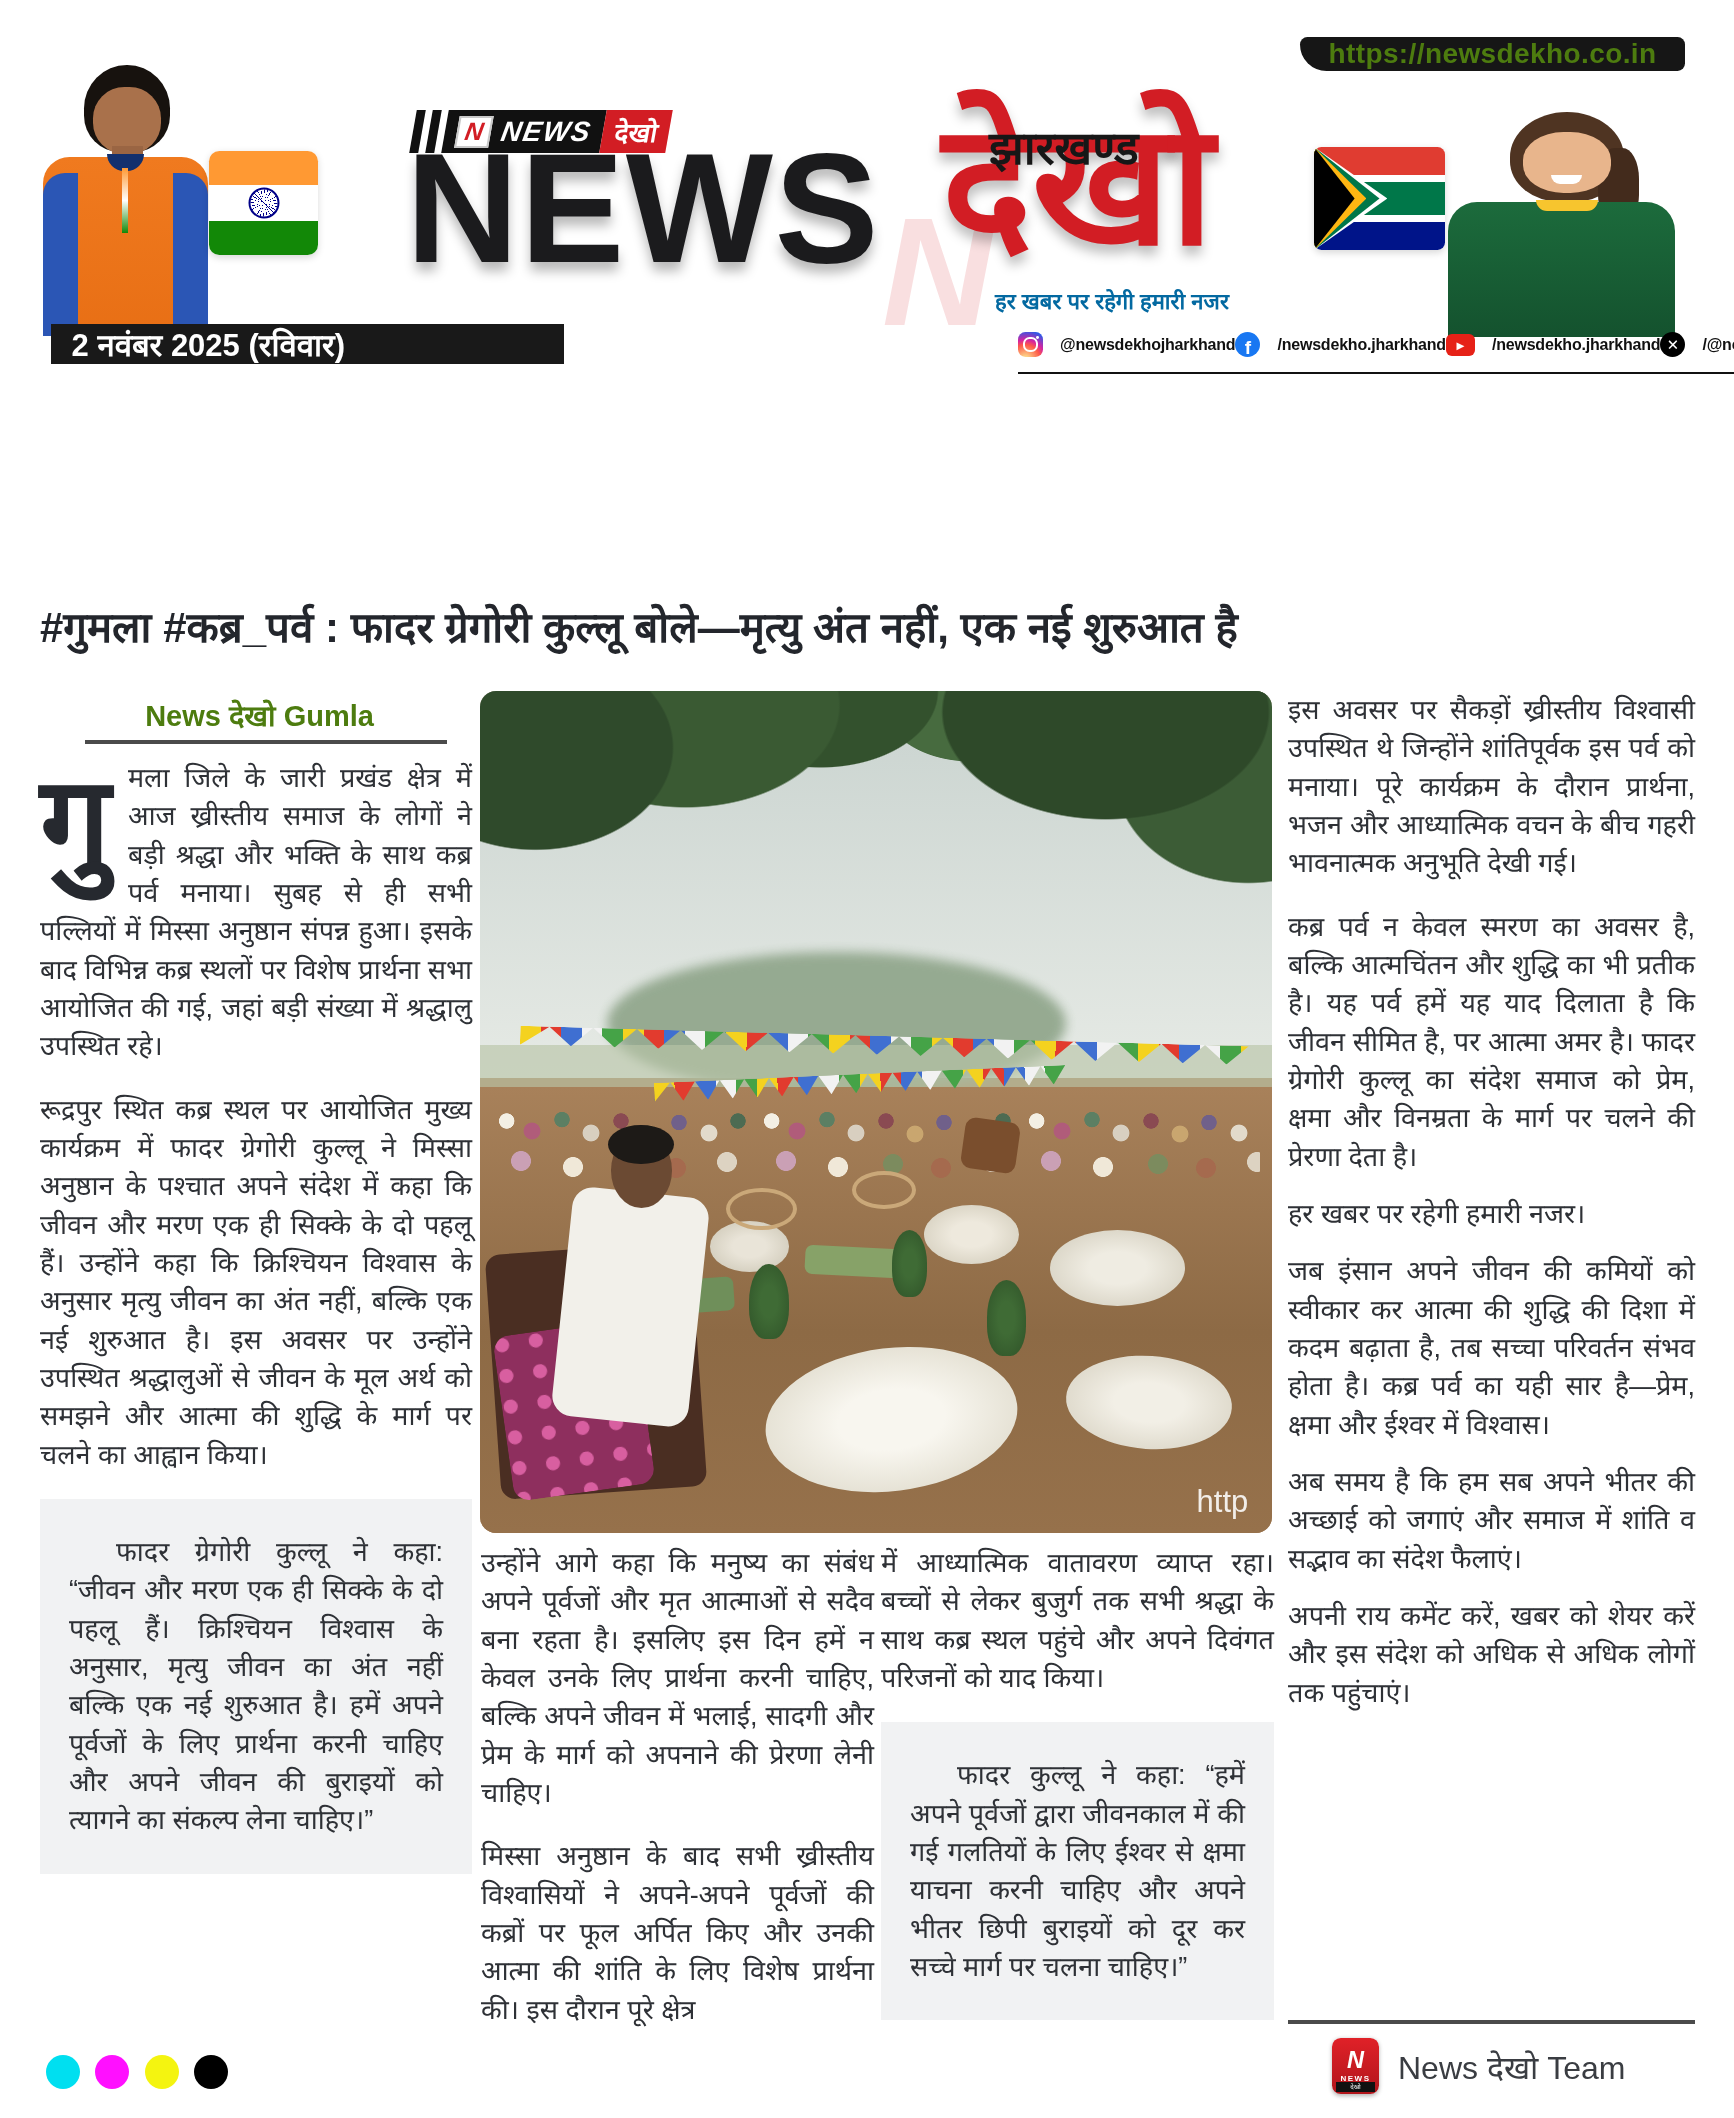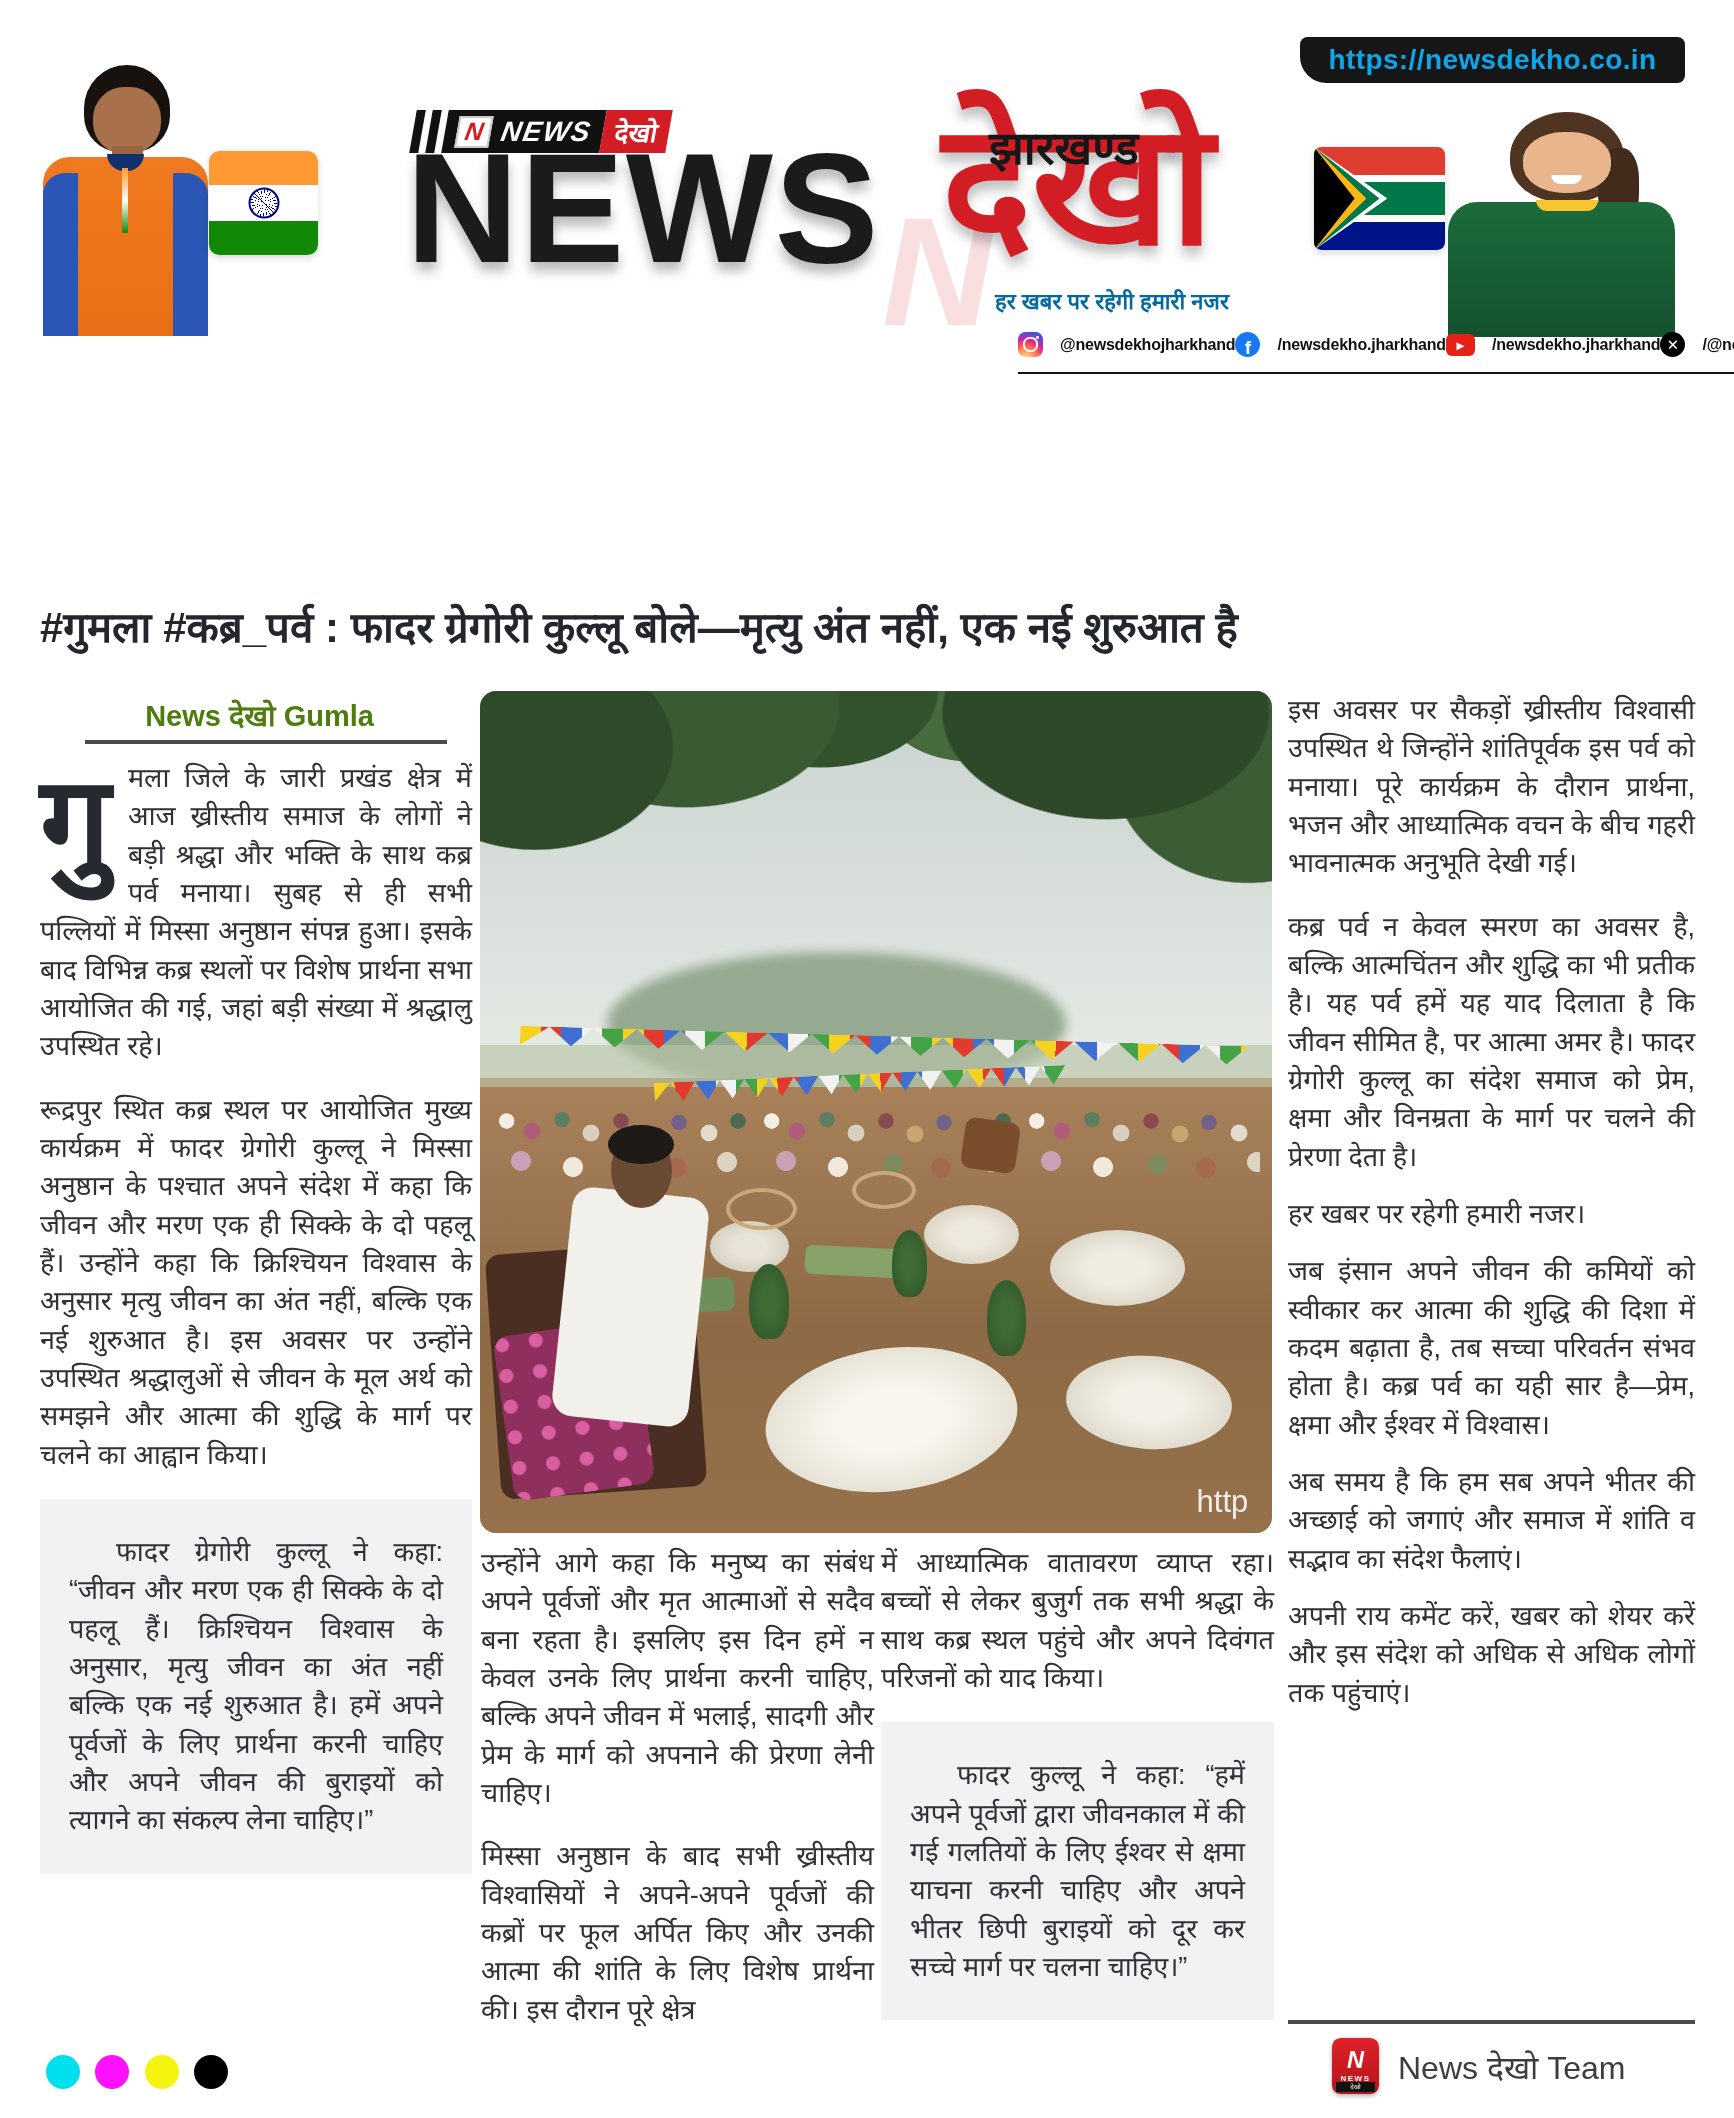--- a/index.html
+++ b/index.html
@@ -2,21 +2,21 @@
 <html style="font-size:11.8px"><head>
 <meta charset="utf-8">
 <style>
   *{margin:0;padding:0;box-sizing:border-box}
   html,body{background:#ffffff}
   body{width:1735px;font-family:"Liberation Sans","DejaVu Sans",sans-serif;color:#2e3136}
   #page{position:relative;width:1735px;height:2119px;background:#fff;overflow:hidden}
   .abs{position:absolute}
 
   
-  .url-pill{left:1300px;top:37px;width:385px;height:46px;background:#161616;color:#0ea5e9;
+  .url-pill{left:1300px;top:37px;width:385px;height:34px;background:#161616;color:#4d7c0f;
     border-radius:7.4px 7.4px 7.4px 26.5px;display:flex;align-items:center;justify-content:center;
     font-weight:800;font-size:28px;letter-spacing:0.4px}
   .player{overflow:hidden}
   .player-left{left:40px;top:65px;width:171px;height:271px}
   .pl-hair{position:absolute;left:26%;top:0;width:50%;height:32%;background:#17120e;border-radius:50% 50% 42% 42%}
   .pl-face{position:absolute;left:31%;top:8%;width:40%;height:25%;background:#a9714b;border-radius:46%}
   .pl-neck{position:absolute;left:42%;top:30%;width:18%;height:6%;background:#9a6543}
   .pl-jersey{position:absolute;left:2%;top:34%;width:96%;height:66%;background:linear-gradient(#f07a1f,#e86f15);border-radius:26.5px 26.5px 0 0}
   .pl-sleeveL{position:absolute;left:2%;top:40%;width:20%;height:60%;background:#2b56b5;border-radius:22px 0 0 0}
   .pl-sleeveR{position:absolute;right:2%;top:40%;width:20%;height:60%;background:#2b56b5;border-radius:0 22px 0 0}
@@ -213,20 +213,21 @@
 
   <div class="abs player player-right">
     <div class="pr-hair"></div>
     <div class="pr-pony"></div>
     <div class="pr-face"></div>
     <div class="pr-smile"></div>
     <div class="pr-jersey"></div>
     <div class="pr-trim"></div>
   </div>
 
+  <div class="abs datebar">2 नवंबर 2025 (रविवार)</div>
 
   <div class="abs social">
     <div class="soc-item">
       <span class="ig">
           <span class="ig-in"></span>
           <span class="ig-dot"></span>
         </span>
       <span>@newsdekhojharkhand</span>
     </div>
     <div class="soc-item">

